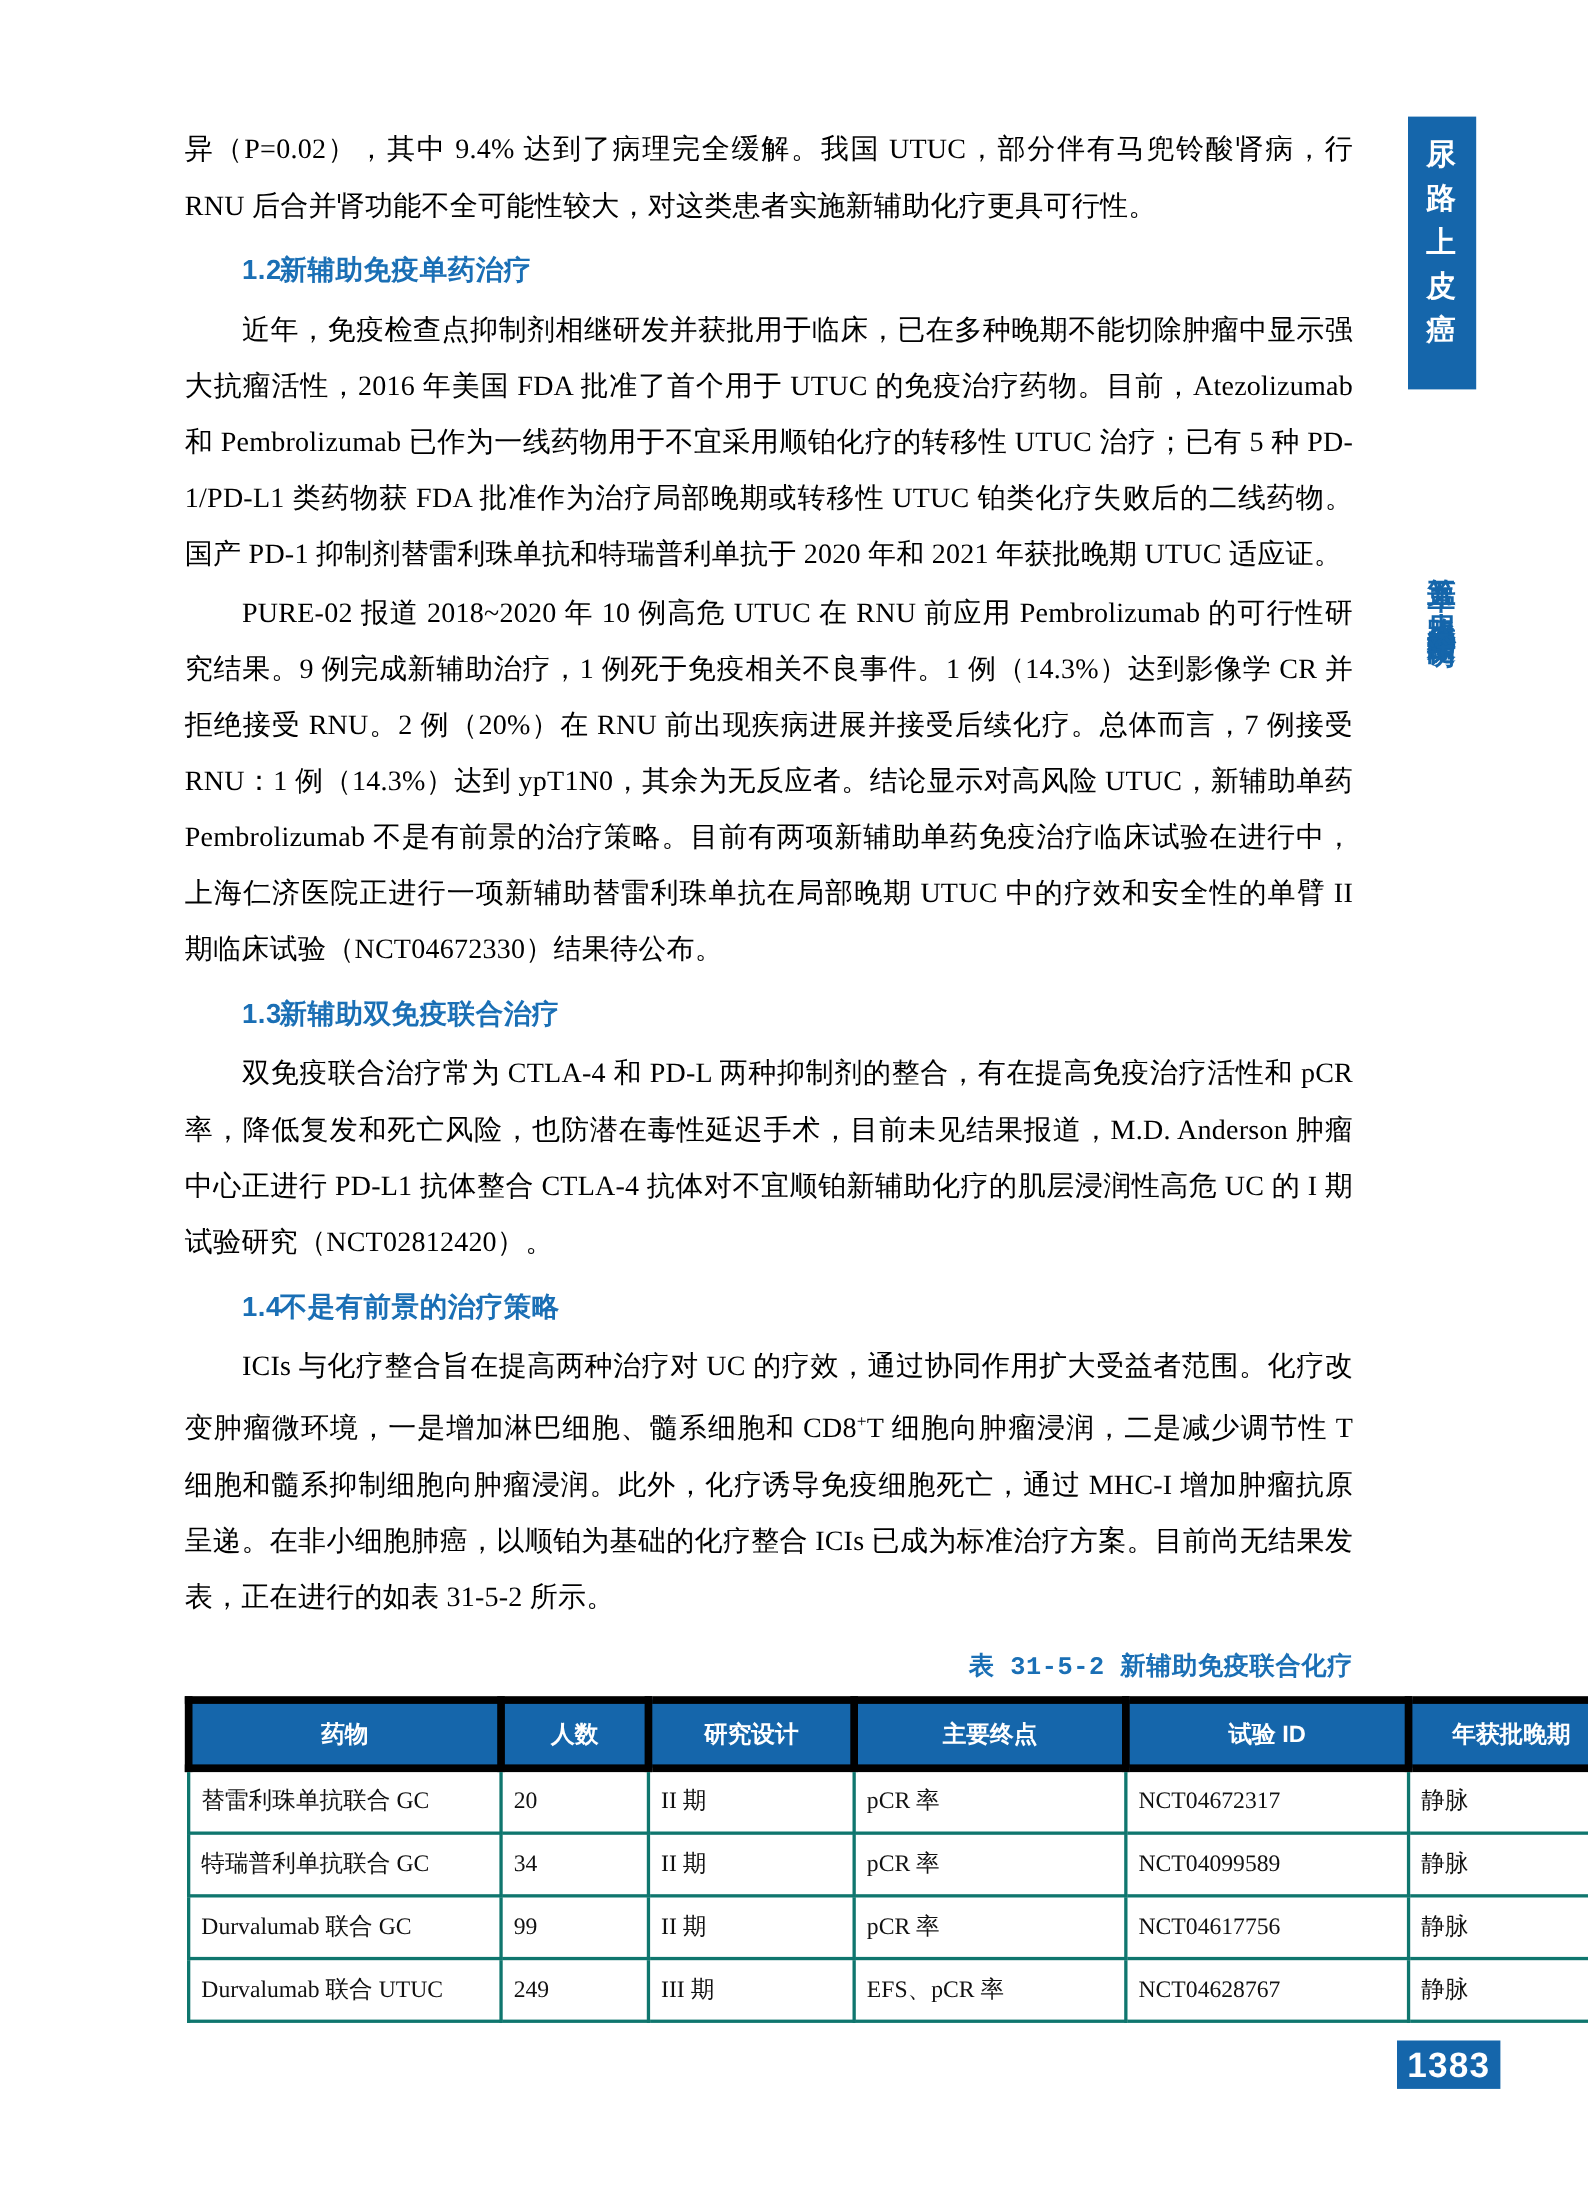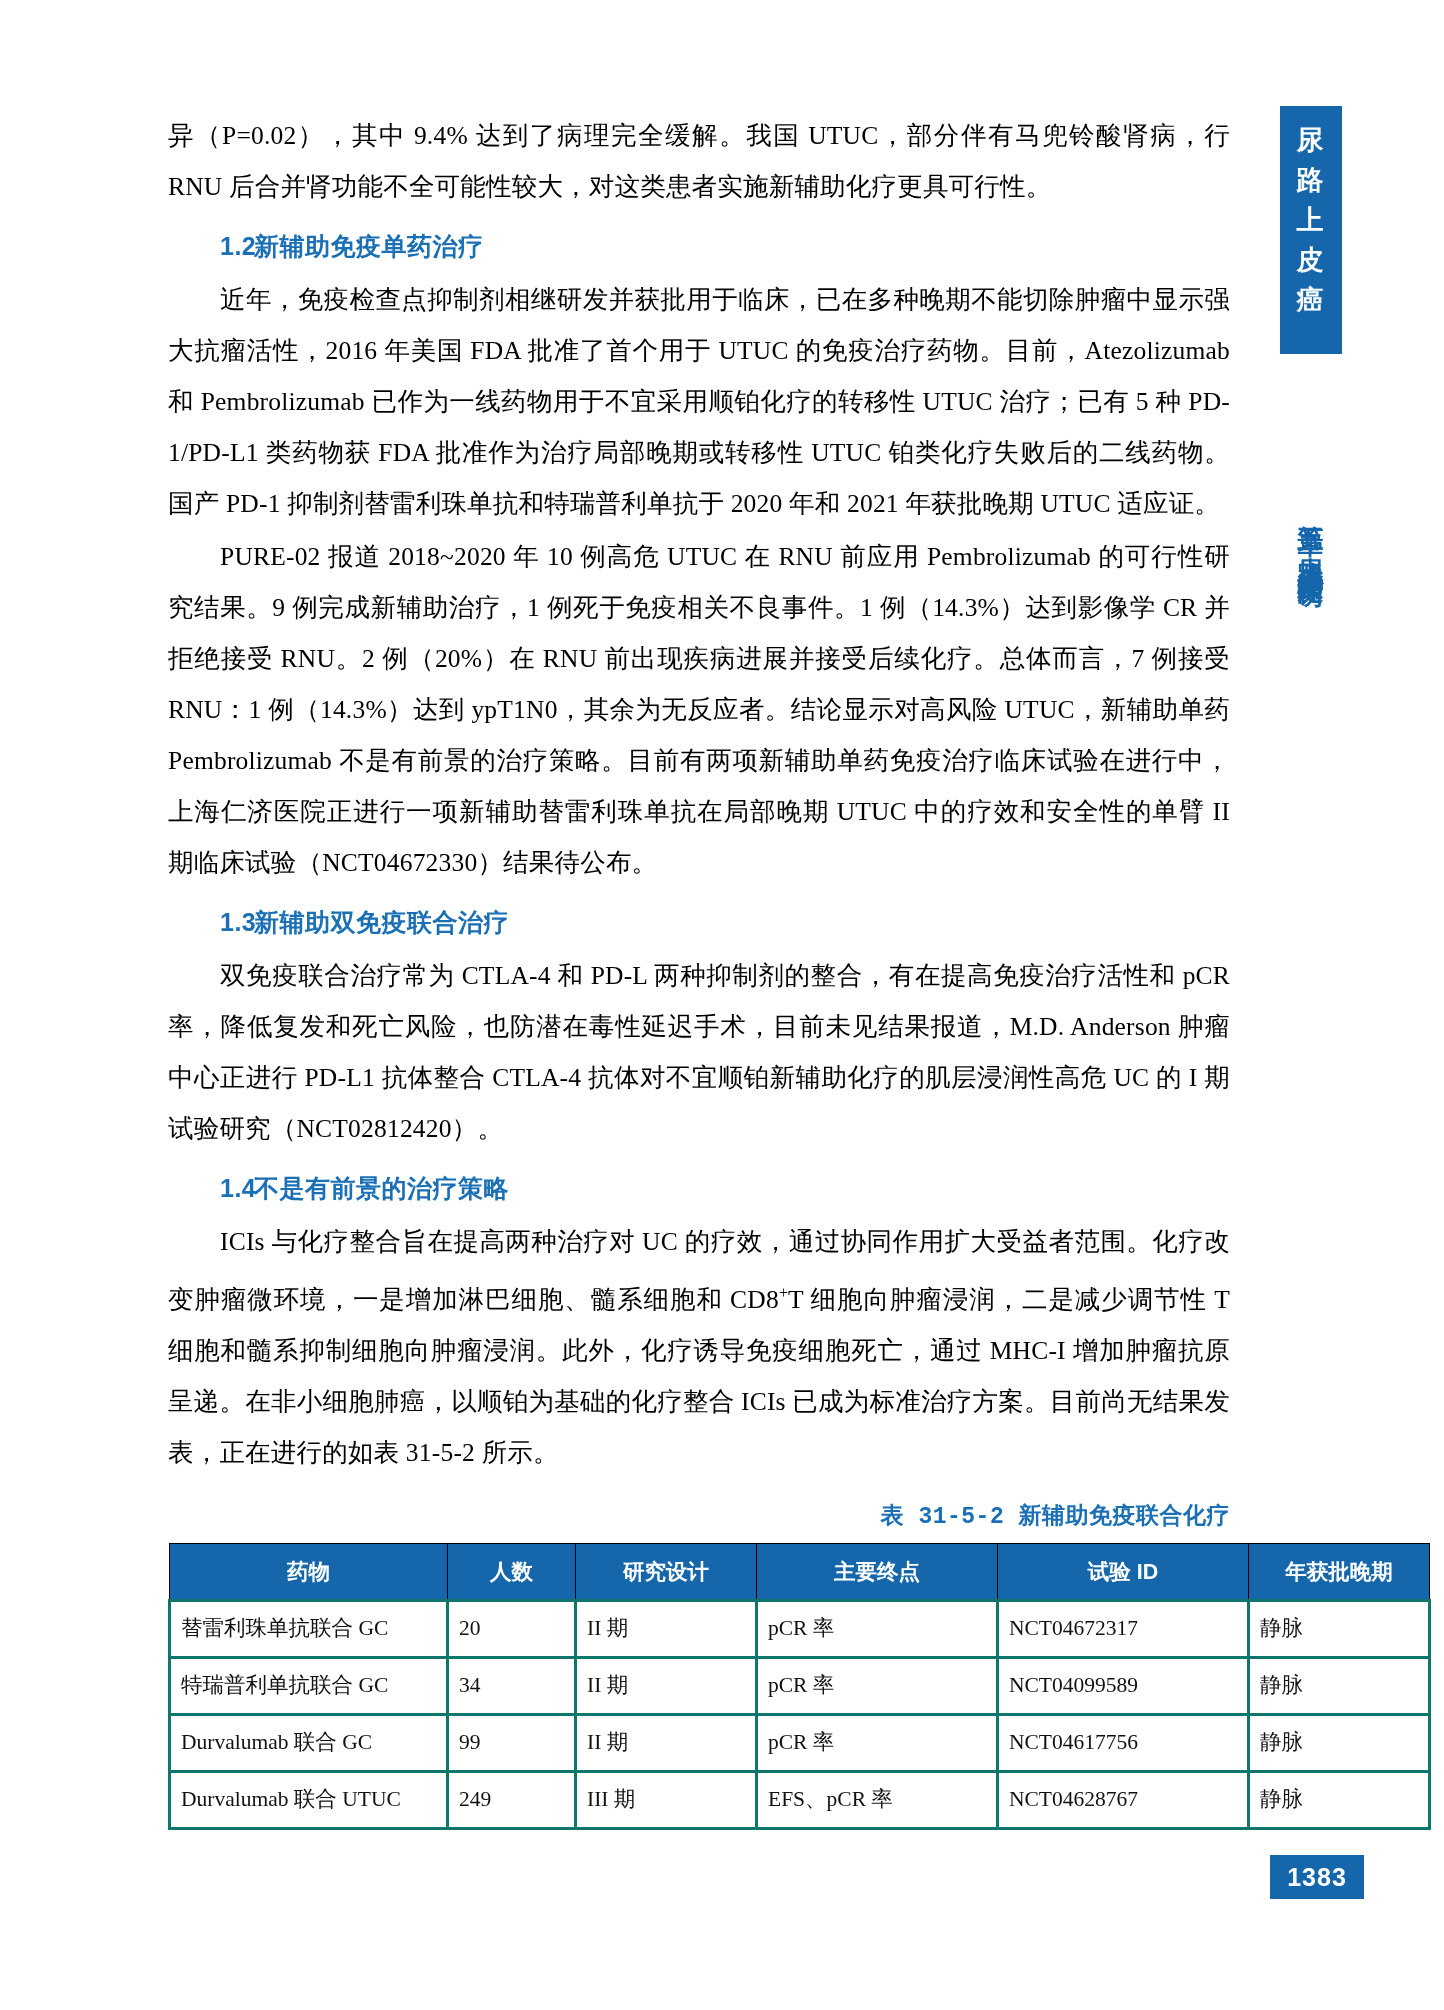--- a/index.html
+++ b/index.html
@@ -70,21 +70,21 @@
     table-layout: fixed;
   }
   table.data-table th {
     background: #1566ab;
     color: #ffffff;
     font-family: "Liberation Sans", "DejaVu Sans", sans-serif;
     font-weight: bold;
     font-size: 21.5px;
     padding: 13px 16px;
     text-align: center;
-    border: 1px solid #000000;
+    border: 7px solid #000000;
   }
   table.data-table td {
     border: 3px solid #0f766e;
     padding: 13px 10px;
     font-size: 21.5px;
     line-height: 1.25;
     color: #111111;
     height: 28px;
   }
   table.data-table td.c-center {
@@ -136,21 +136,21 @@
   .page-number-box {
     position: absolute;
     left: 1270px;
     top: 1855px;
     width: 94px;
     height: 44px;
     background: #1566ab;
     color: #ffffff;
     font-family: "Liberation Sans", "DejaVu Sans", sans-serif;
     font-weight: bold;
-    font-size: 25px;
+    font-size: 32px;
     display: flex;
     align-items: center;
     justify-content: center;
     letter-spacing: 1px;
   }
   sup.sup { font-size: 0.62em; vertical-align: super; }
 </style>
 </head>
 <body>
 

